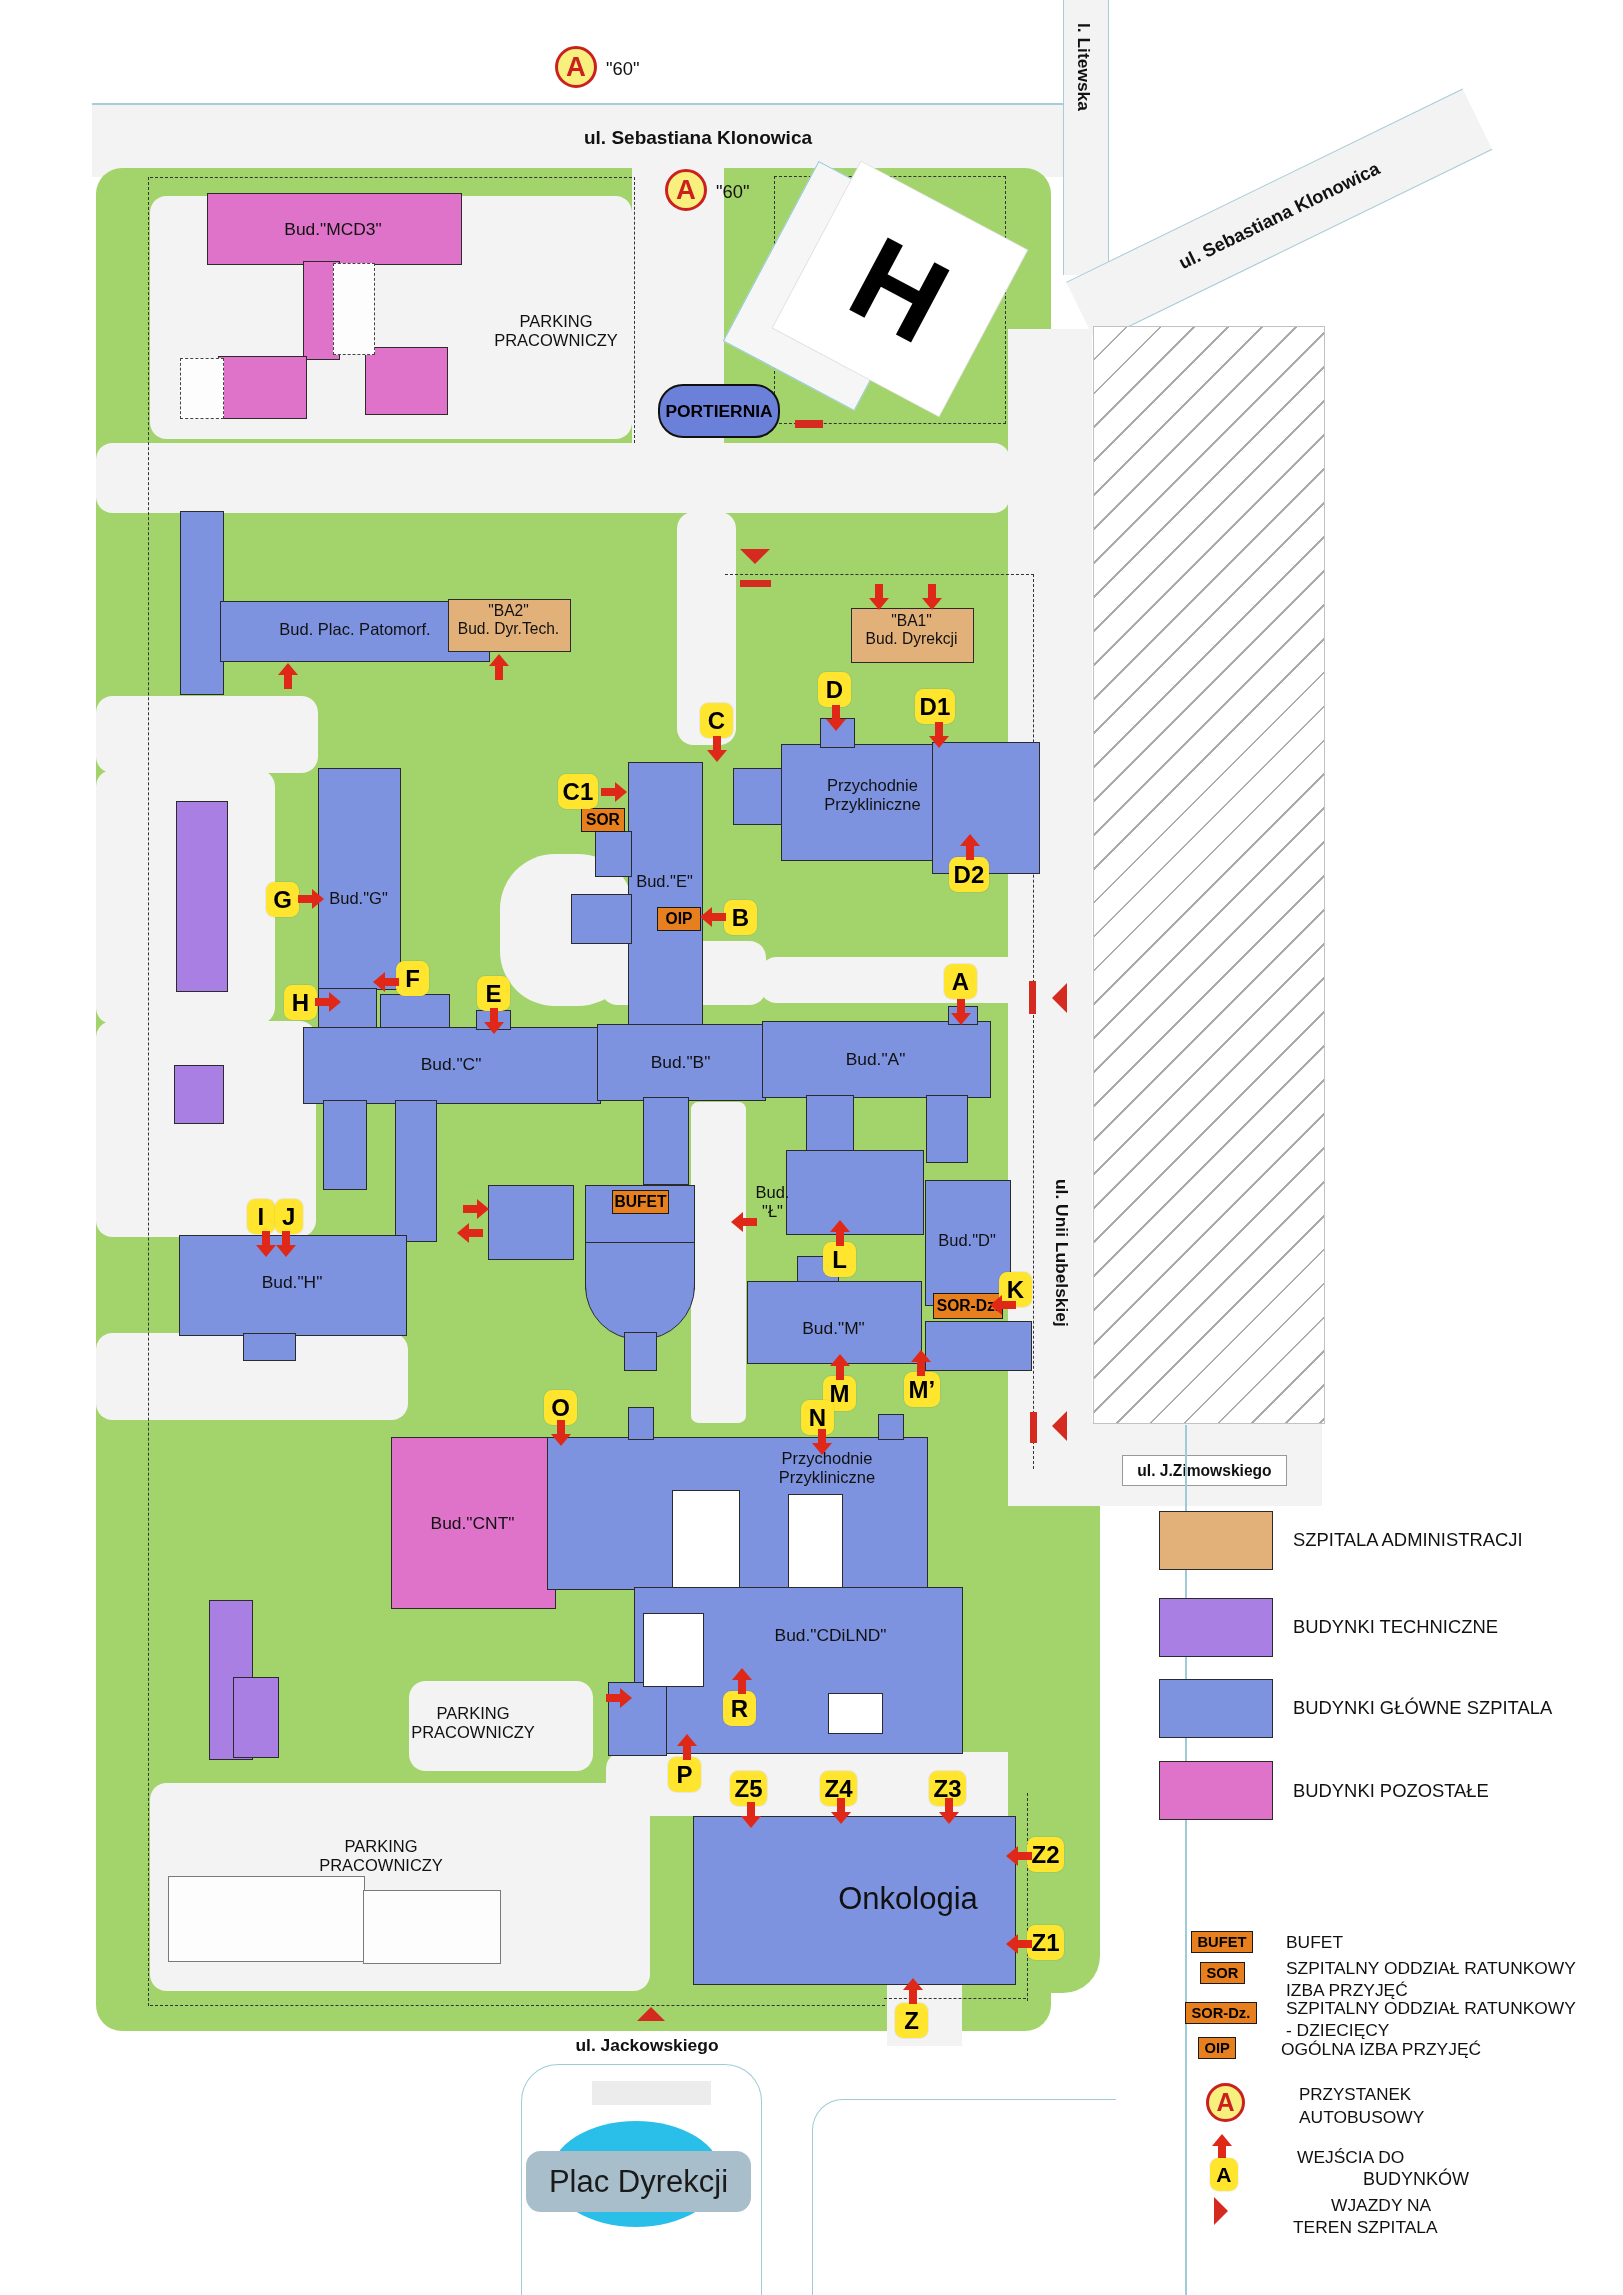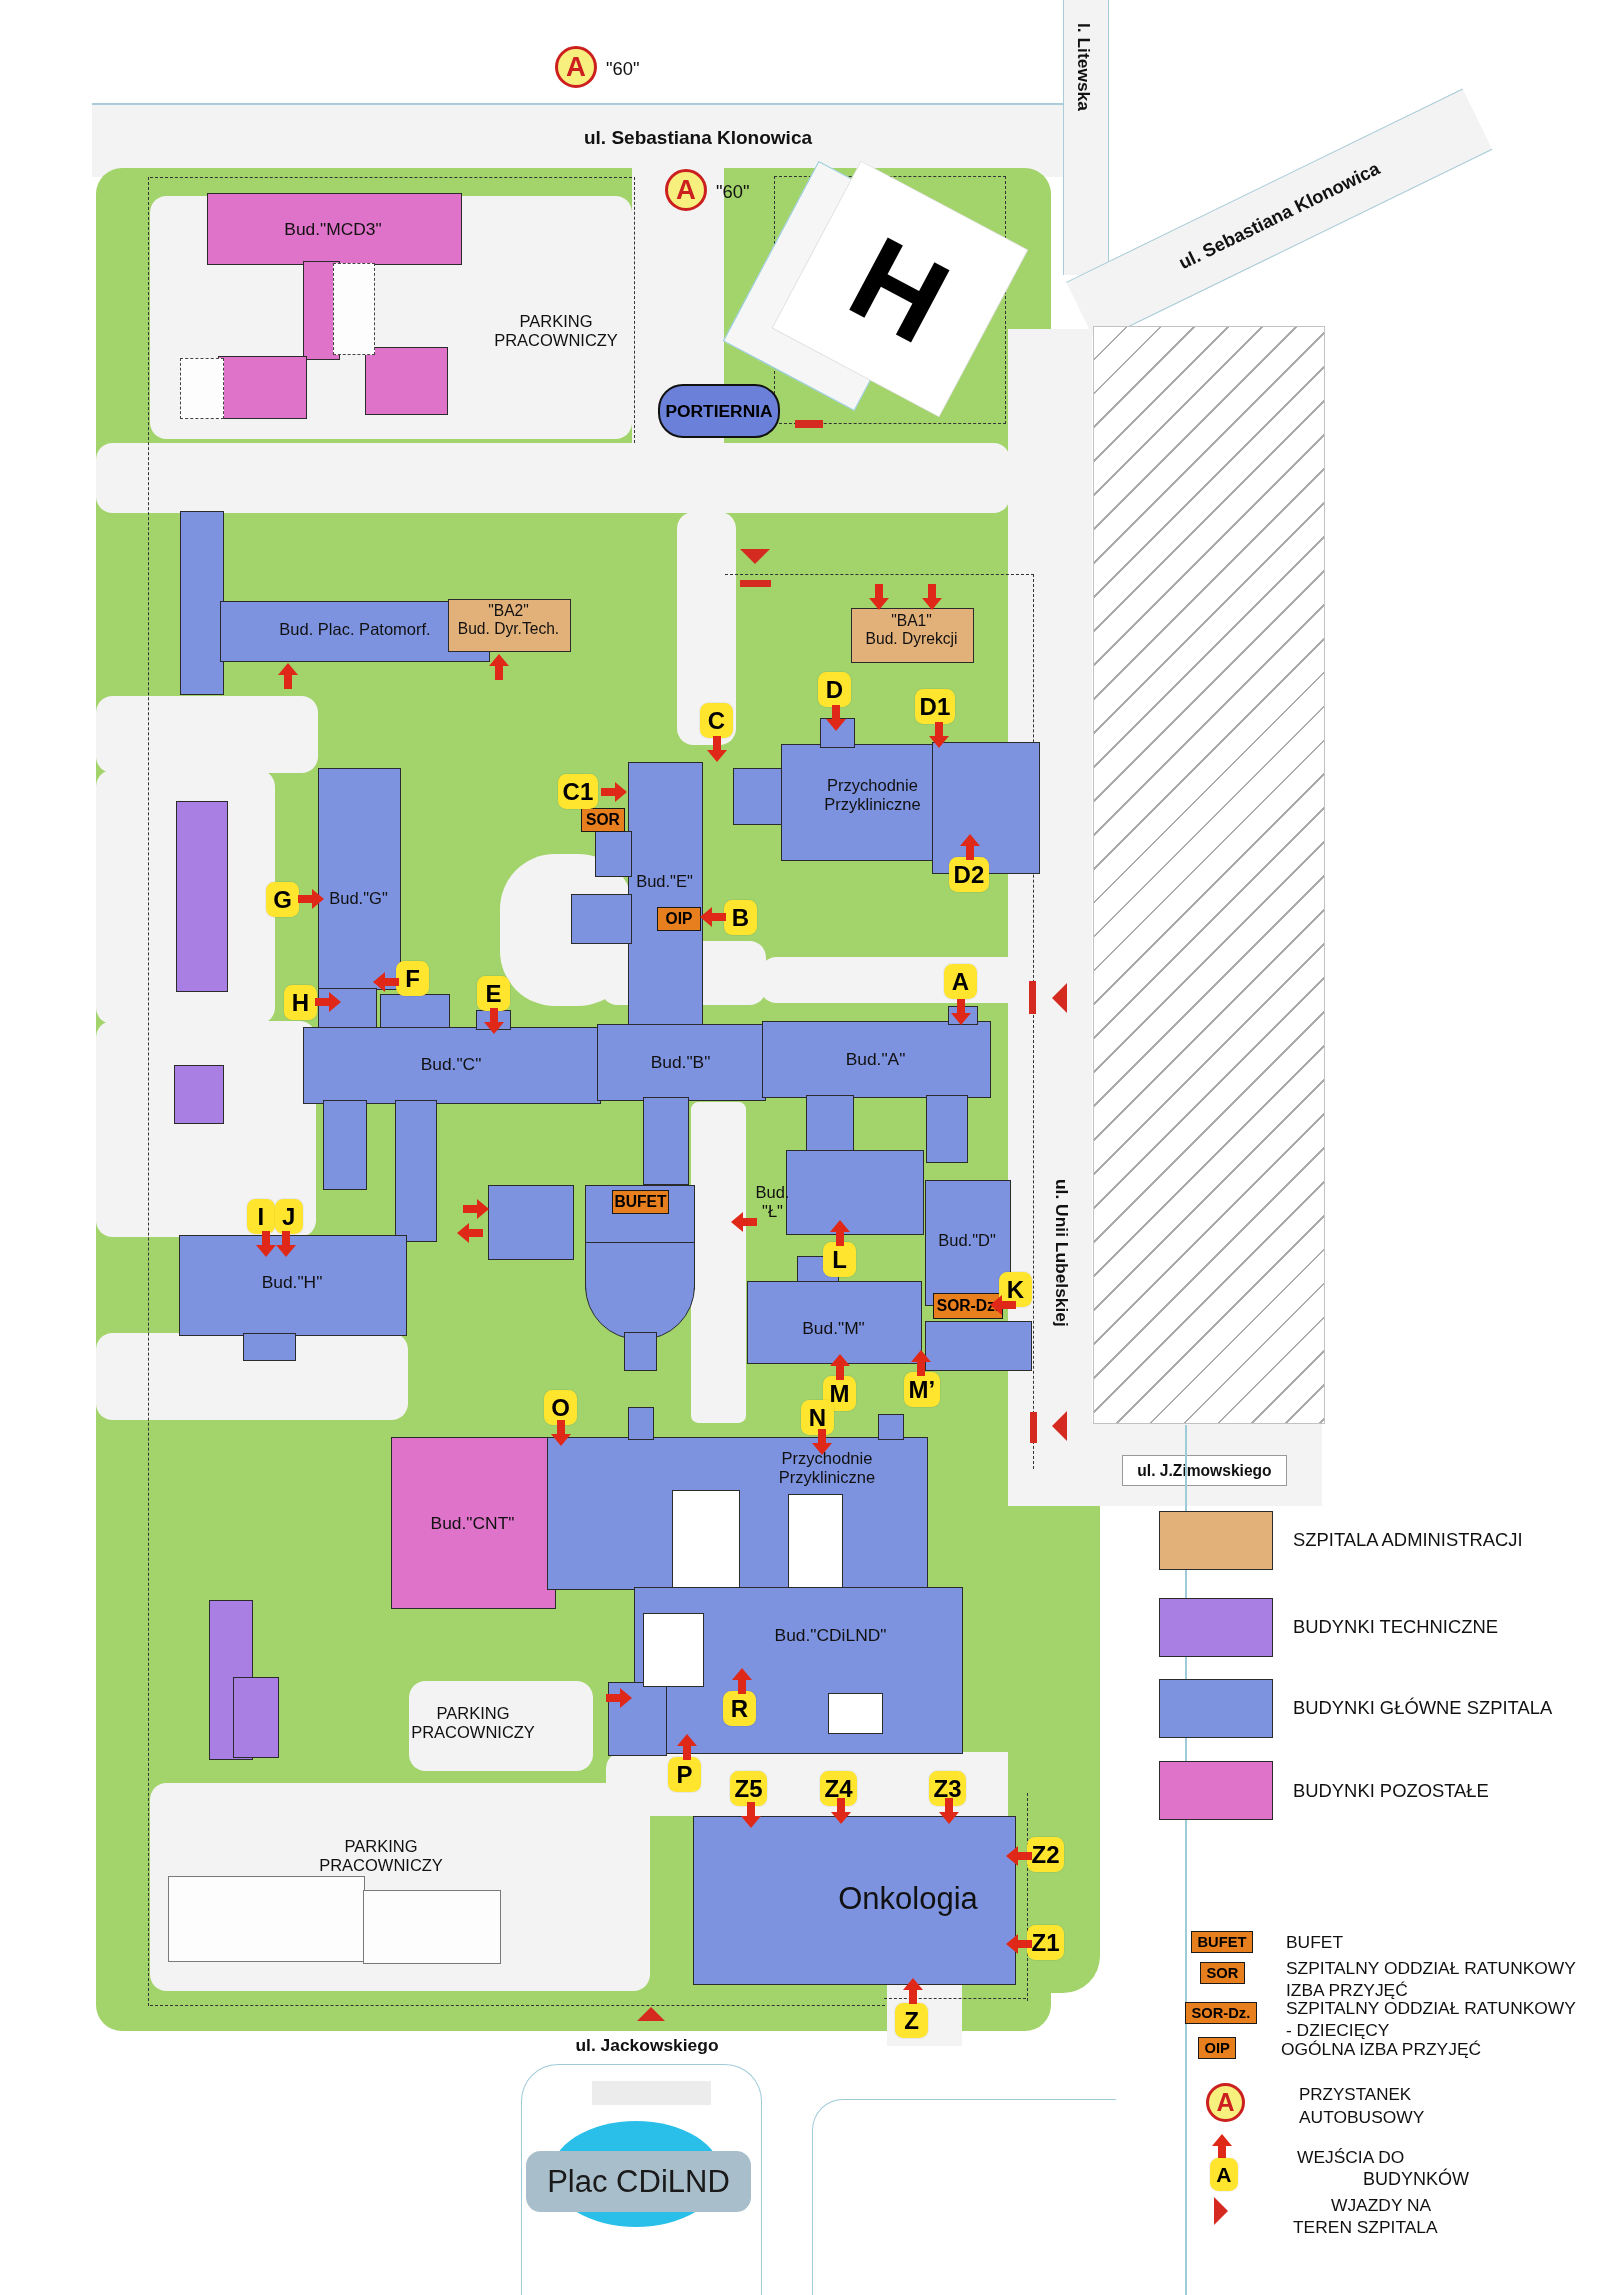--- a/index.html
+++ b/index.html
@@ -240,21 +240,21 @@
     <span style="font-size:15.6px;font-weight:bold;color:#111;">ul. J.Zimowskiego</span>
     </div>
   <div class="abs vtext lbl" style="left:1052px;top:1152px;height:202px;font-size:17.4px;font-weight:bold;">ul. Unii Lubelskiej</div>
 
   <div class="abs" style="left:521px;top:2064px;width:239px;height:231px;background:#fff;border:1.8px solid #9fcbd8;border-bottom:none;border-radius:37px 37px 0 0;"></div>
   <div class="abs" style="left:592px;top:2081px;width:119px;height:24px;background:#ececec;"></div>
   <div class="abs" style="left:812px;top:2099px;width:303px;height:197px;background:#fff;border:1.8px solid #9fcbd8;border-bottom:none;border-right:none;border-radius:31px 0 0 0;"></div>
   <div class="blueline" style="left:1185px;top:1425px;width:1.8px;height:871px;"></div>
   <div class="abs" style="left:551px;top:2121px;width:170px;height:106px;background:#29bfe8;border-radius:50%;"></div>
   <div class="abs" style="left:526px;top:2151px;width:225px;height:61px;background:#a9becb;border-radius:14.7px;display:flex;align-items:center;justify-content:center;">
-    <span style="font-size:31px;color:#1a1a1a;">Plac CDiLND</span>
+    <span style="font-size:31px;color:#1a1a1a;">Plac Dyrekcji</span>
     </div>
 
   <div id="legend-buildings">
       <div class="legSw" style="left: 1159px; top: 1511px; background: rgb(226, 176, 121);"></div>
       <div class="legLbl" style="left: 1293px; top: 1529px;">SZPITALA ADMINISTRACJI</div>
       <div class="legSw" style="left: 1159px; top: 1598px; background: rgb(169, 127, 227);"></div>
       <div class="legLbl" style="left: 1293px; top: 1616px;">BUDYNKI TECHNICZNE</div>
       <div class="legSw" style="left: 1159px; top: 1679px; background: rgb(126, 147, 223);"></div>
       <div class="legLbl" style="left: 1293px; top: 1697px;">BUDYNKI GŁÓWNE SZPITALA</div>
       <div class="legSw" style="left: 1159px; top: 1761px; background: rgb(223, 114, 201);"></div>

